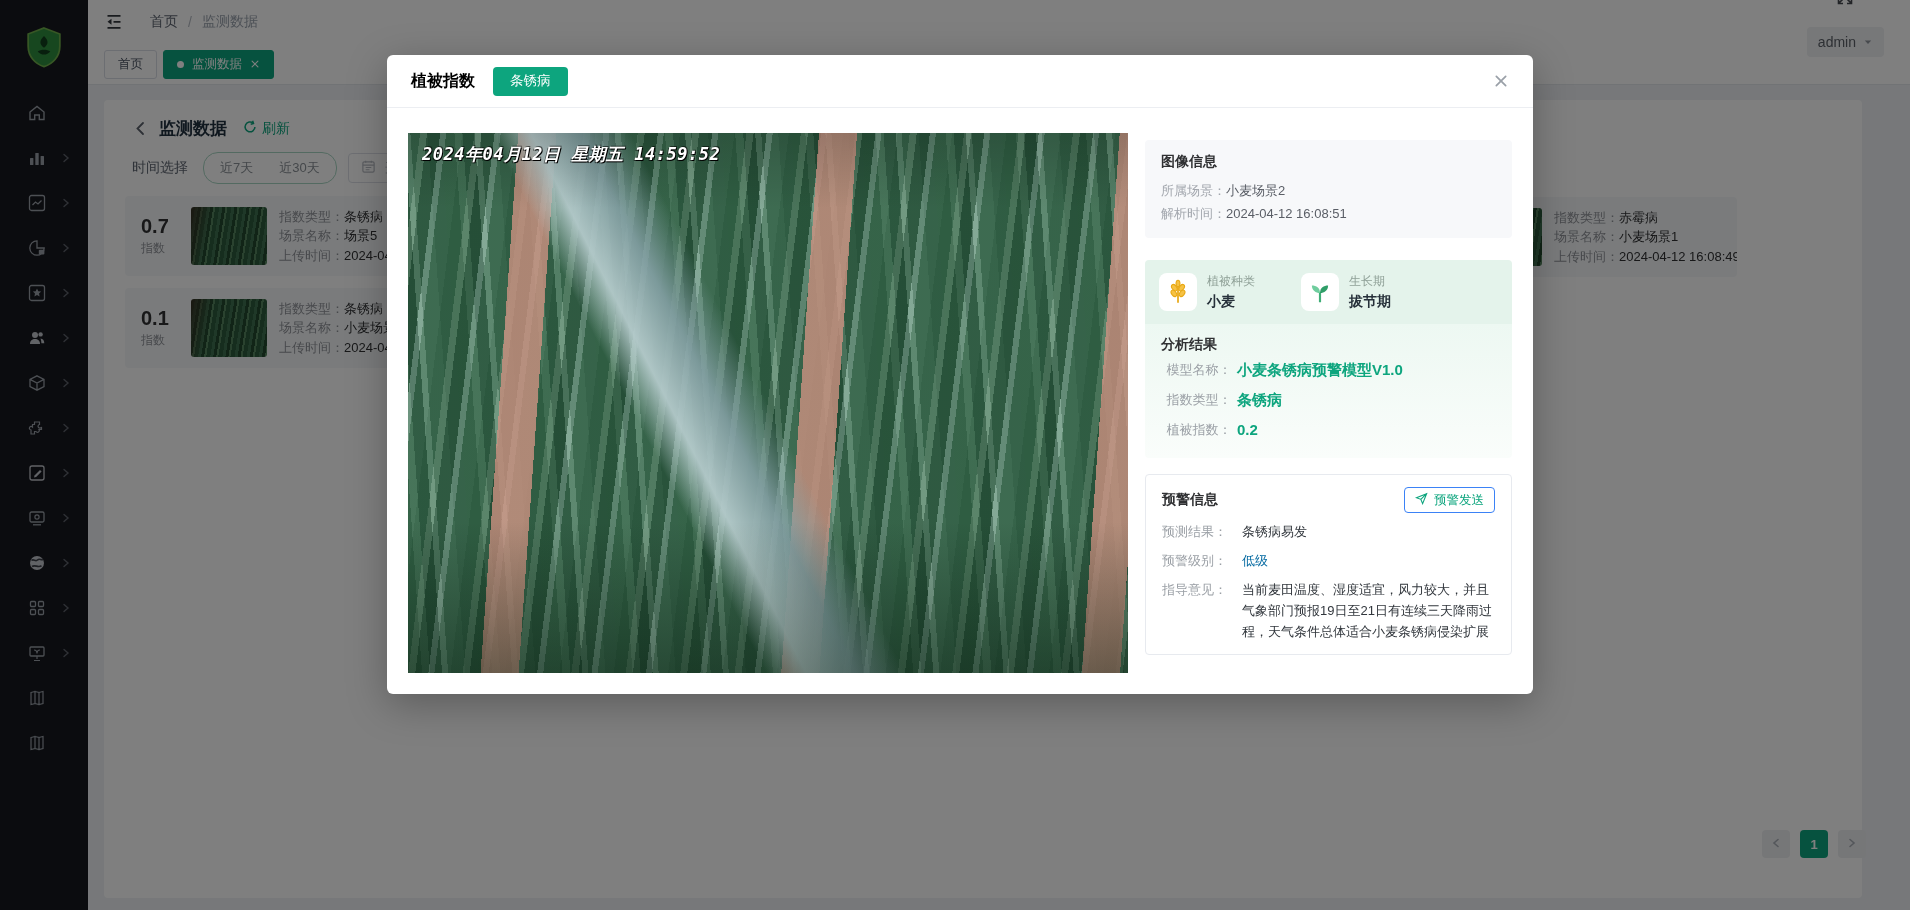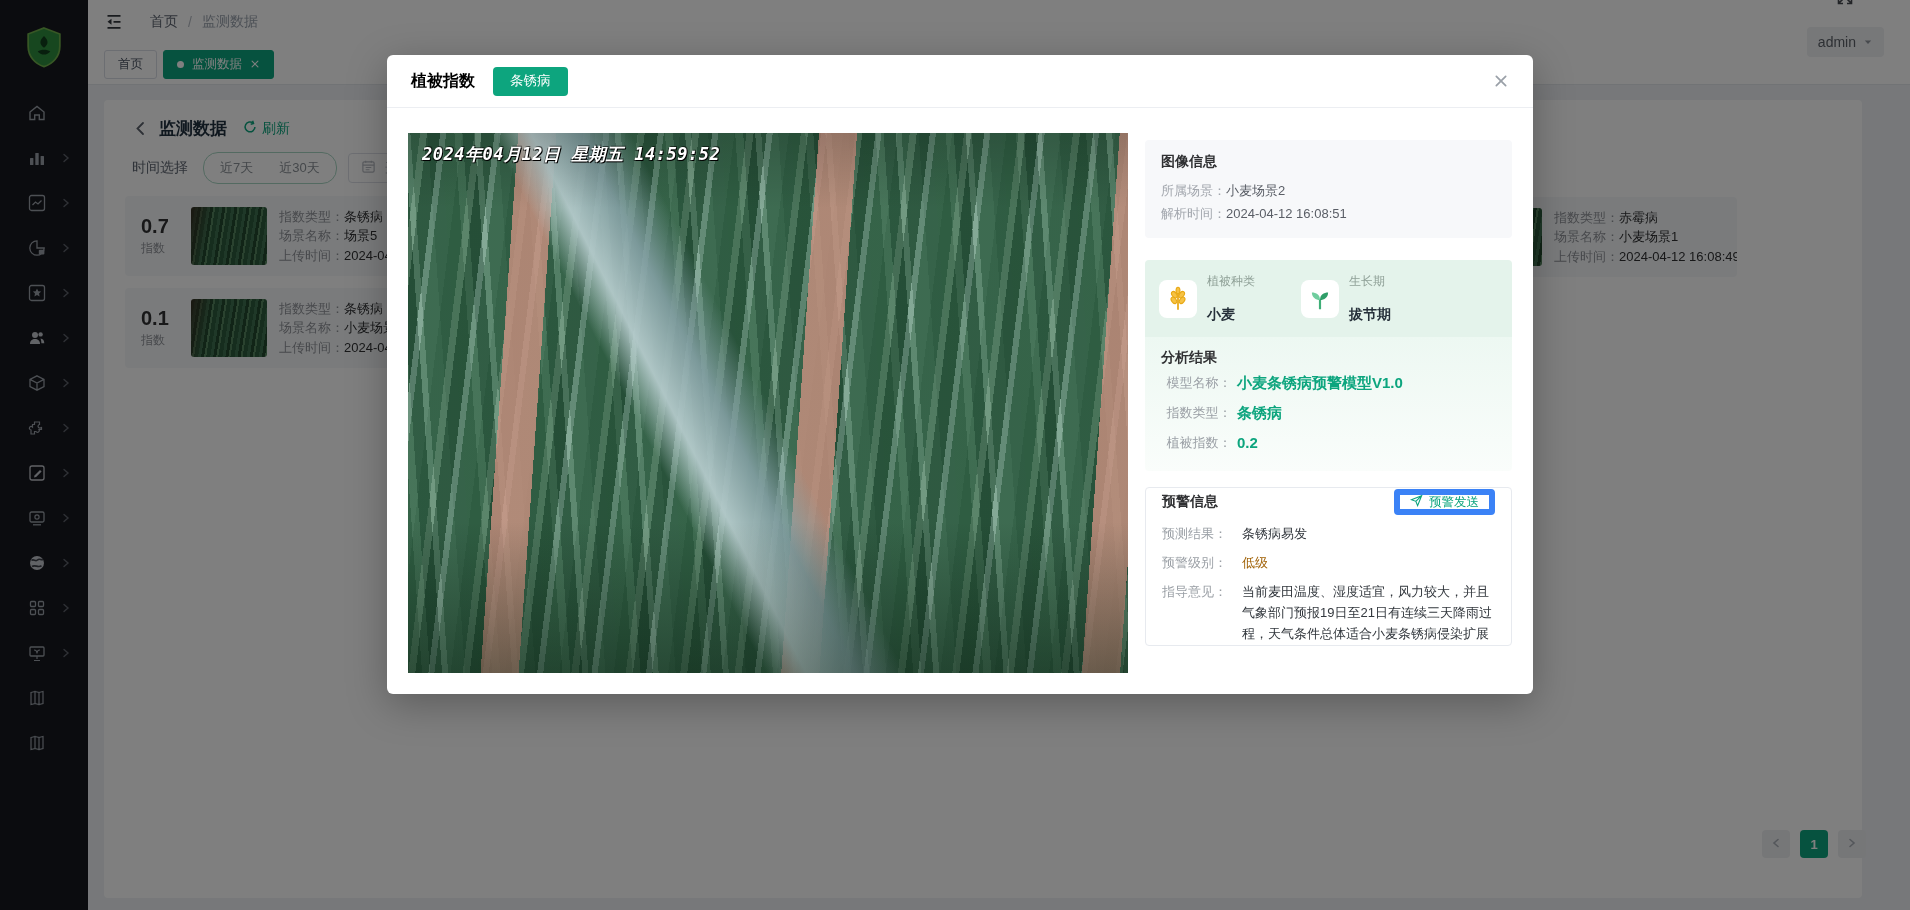--- a/index.html
+++ b/index.html
@@ -99,34 +99,34 @@
   .ir{font-size:13px;line-height:23px;white-space:nowrap;}
   .ir-l{color:#a2a6ad;}
   .ir-v{color:#5a5e66;}
 
   .sec2{margin-top:22px;border-radius:4px;overflow:hidden;}
   .chips{background:#e4f3eb;display:flex;padding:13px 14px;gap:46px;}
   .chip{display:flex;align-items:center;gap:10px;}
   .chip-ico{width:38px;height:38px;background:#fff;border-radius:8px;display:flex;align-items:center;justify-content:center;flex:none;}
   .chip-ico svg{width:26px;height:26px;}
   .chip-l{font-size:12px;color:#8fa097;}
-  .chip-v{font-size:14px;font-weight:bold;color:#26303a;margin-top:16px;}
+  .chip-v{font-size:14px;font-weight:bold;color:#26303a;margin-top:3px;}
   .sec2-body{background:linear-gradient(180deg,#edf8f2,#fafdfb);padding:12px 16px 14px;}
   .an-row{display:flex;align-items:center;line-height:28px;font-size:13px;margin-top:2px;text-align:center;}
   .an-l{color:#9ba0a6;width:76px;flex:none;}
   .an-v{color:#0da57e;font-weight:bold;font-size:15px;}
 
-  .sec3{margin-top:16px;border:1px solid #e7eaef;border-radius:4px;padding:1px 16px;}
+  .sec3{margin-top:16px;border:1px solid #e7eaef;border-radius:4px;padding:12px 16px;}
   .sec3-head{display:flex;align-items:center;}
-  .send-btn{margin-left:auto;border:6px solid #3b82f6;color:#0da57e;border-radius:4px;height:26px;display:flex;align-items:center;padding:0 10px;gap:6px;font-size:12.5px;cursor:pointer;background:#fff;}
+  .send-btn{margin-left:auto;border:1px solid #3b82f6;color:#0da57e;border-radius:4px;height:26px;display:flex;align-items:center;padding:0 10px;gap:6px;font-size:12.5px;cursor:pointer;background:#fff;}
   .send-btn svg{width:13px;height:13px;}
   .wr{display:flex;font-size:13px;line-height:21px;margin-top:8px;}
   .wr-l{color:#9ba0a6;width:80px;flex:none;}
   .wr-v{color:#32373d;flex:1;}
-  .wr-v.link{color:#a16207;}
+  .wr-v.link{color:#0369a1;}
 </style>
 </head>
 <body>
 
 <div id="screen">
 
   <div class="sidebar">
     <div class="logo">
       <svg viewBox="0 0 24 26">
           <path d="M12 1 L22 4.8 V12.5 C22 19 17.6 23.6 12 25.4 C6.4 23.6 2 19 2 12.5 V4.8 Z" fill="#2f8f3f" stroke="#6fae4a" stroke-width="1.1"></path>

